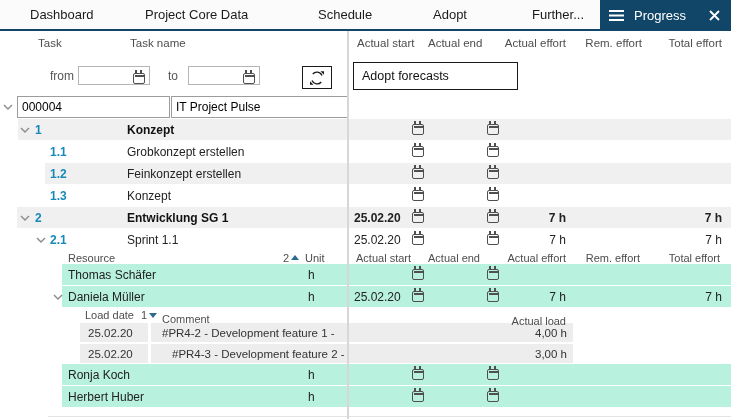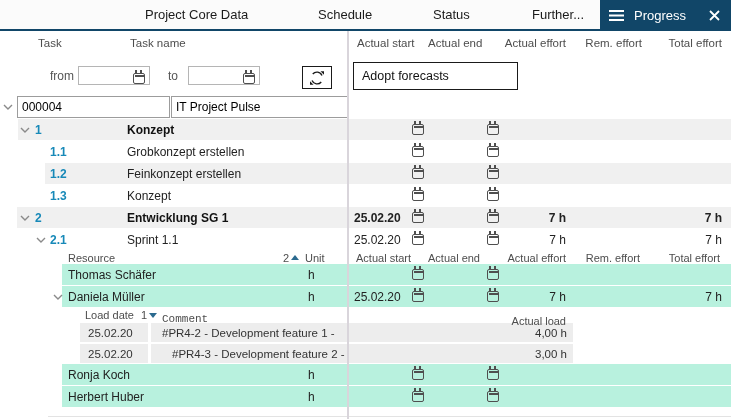--- a/index.html
+++ b/index.html
@@ -75,23 +75,24 @@
   .loadtxt{font-size:11.5px;color:#333;}
 
   .bottomline{position:absolute;top:416px;left:48px;right:0;height:1px;background:#e3e3e3;}
 </style>
 </head>
 <body>
 
 <div class="app">
 
   <div class="tabbar">
+    <div class="tab" style="left:30px;">Dashboard</div>
     <div class="tab" style="left:145px;">Project Core Data</div>
     <div class="tab" style="left:318px;">Schedule</div>
-    <div class="tab" style="left:433px;">Status</div>
+    <div class="tab" style="left:433px;">Adopt</div>
     <div class="tab" style="left:532px;">Further...</div>
     <div class="tab-active">
       <span style="display:flex;">
         <svg width="15" height="11" viewBox="0 0 15 11">
             <rect y="0" width="15" height="2" fill="#fff"></rect>
             <rect y="4.5" width="15" height="2" fill="#fff"></rect>
             <rect y="9" width="15" height="2" fill="#fff"></rect>
           </svg>
       </span>
       <span class="label">Progress</span>
@@ -247,21 +248,21 @@
     <span class="cell effort" style="left:490px;width:76px;justify-content:flex-end;">7 h</span>
     <span class="cell effort" style="left:646px;width:76px;justify-content:flex-end;">7 h</span>
   </div>
 
   <div class="row" style="top:308px;height:14px;">
     <span class="cell subhdr" style="left:85px;height:14px;">Load date</span>
     <span class="cell subhdr" style="left:141px;height:14px;">
       <span>1</span>
         <span class="tri-down"></span>
     </span>
-    <span class="cell subhdr" style="left:162px;height:22px;font-family:Liberation Mono, monospace;">Comment</span>
+    <span class="cell subhdr" style="left:162px;height:22px;">Comment</span>
     <span class="cell subhdr" style="left:490px;width:76px;height:26px;justify-content:flex-end;">Actual load</span>
   </div>
 
   <div class="row" style="top:322px;height:21px;">
     <div class="loadcell" style="left:80px;width:68px;">
       <span class="loadtxt" style="padding-left:8px;">25.02.20</span>
     </div>
     <div class="loadcell" style="left:151px;width:422px;">
       <span class="loadtxt" style="padding-left:11px;">#PR4-2 - Development feature 1 -</span>
       <span class="loadtxt" style="margin-left:auto;padding-right:6px;">4,00 h</span>

